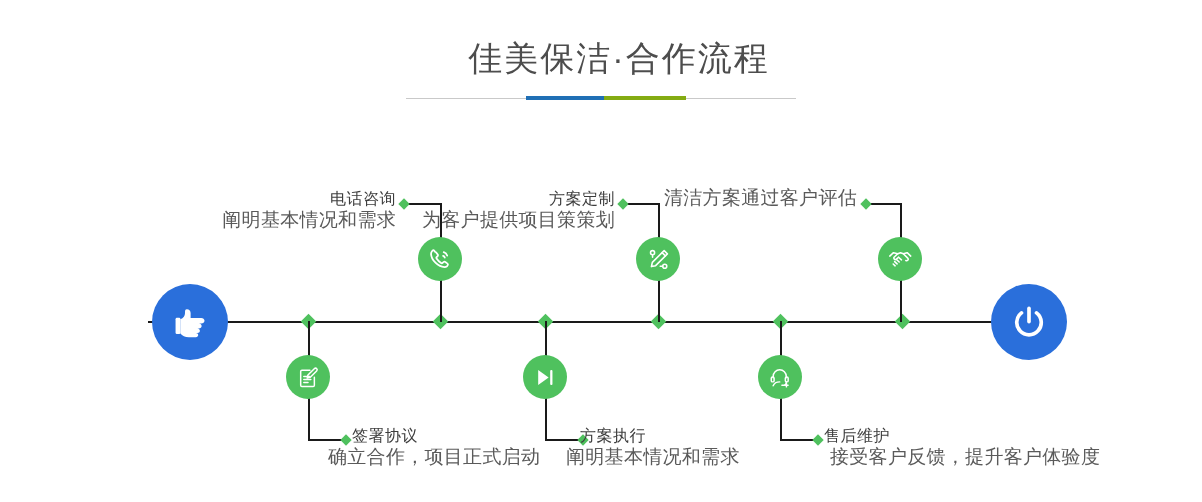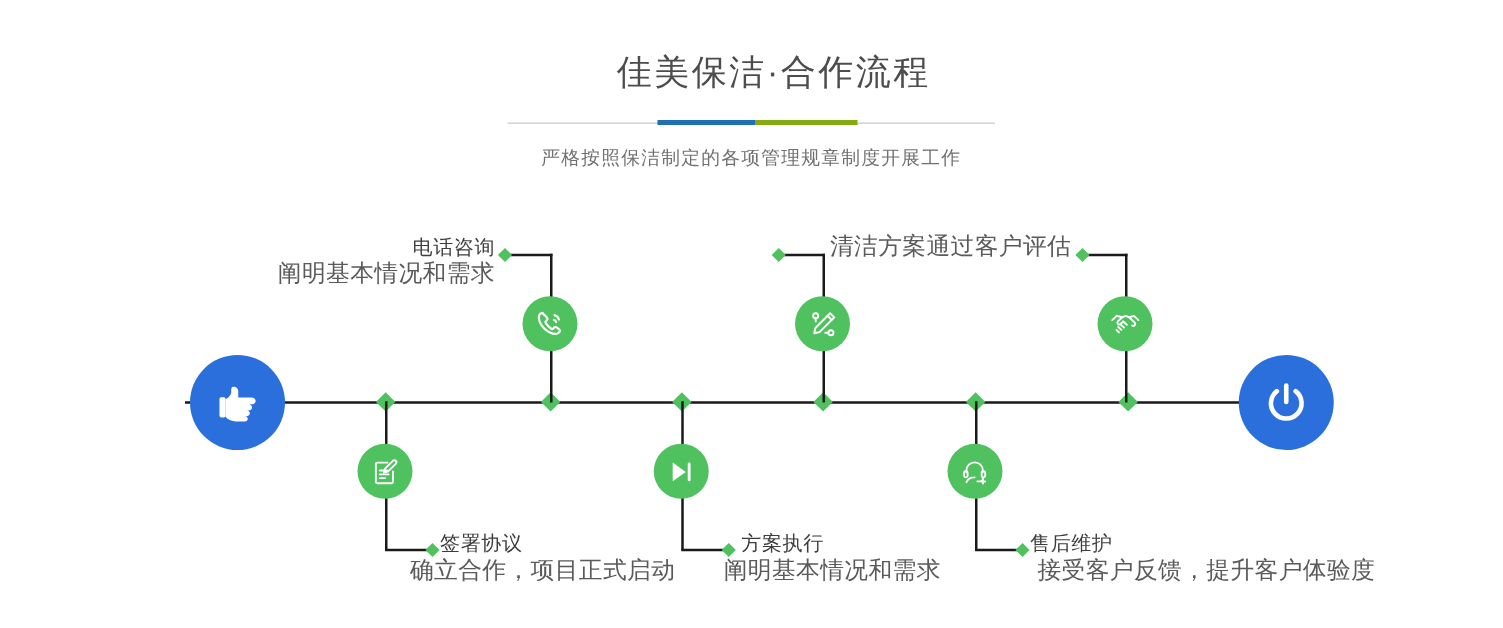--- a/index.html
+++ b/index.html
@@ -19,21 +19,21 @@
 
   
   .header {
     position: absolute;
     top: 0; left: 0;
     width: 1202px;
     text-align: center;
   }
   .page-title {
     margin-top: 36px;
-    font-size: 28px;
+    font-size: 34px;
     line-height: 44px;
     letter-spacing: 2px;
     color: #4d4d4d;
     font-weight: 400;
     padding-left: 36px;
   }
   .divider-wrap {
     position: relative;
     width: 390px;
     height: 14px;
@@ -159,21 +159,20 @@
 
 <div id="page">
 
   <div class="header">
     <div class="page-title">佳美保洁·合作流程</div>
     <div class="divider-wrap">
       <div class="divider-line"></div>
       <div class="divider-seg-blue"></div>
       <div class="divider-seg-green"></div>
     </div>
-    <div class="page-subtitle">严格按照保洁制定的各项管理规章制度开展工作</div>
   </div>
 
   <div class="timeline">
 
     <div class="axis-line"></div>
 
     <div class="endcap endcap-start">
       <span>
         <svg width="42" height="42" viewBox="0 0 48 48" fill="#ffffff">
           <path d="M20.5 9.5c2.4 0 4.2 1.9 4.2 4.3v5.6h12.1c2.1 0 3.8 1.4 3.8 3.2 0 1.8-1.7 3.1-3.8 3.1h-2.6c1.7 0 3.1 1.2 3.1 2.8 0 1.6-1.4 2.8-3.1 2.8h-1.8c1.6 0 2.9 1.1 2.9 2.6 0 1.5-1.3 2.6-2.9 2.6h-1.6c1.4 0 2.6 1 2.6 2.4s-1.2 2.4-2.6 2.4H22.7c-4.3 0-7.6-1.6-9.7-4.2V20.9c3.6-1.2 5.3-4.1 5.3-7.1v-.1c0-2.3 0-4.2 2.2-4.2z"></path>
@@ -242,33 +241,37 @@
         <svg width="25" height="25" viewBox="0 0 32 32" fill="none" stroke="#ffffff" stroke-width="2" stroke-linecap="round" stroke-linejoin="round">
           <path d="M23.2 4.6l4.2 4.2-15.1 15.1-5.4 1.2 1.2-5.4z"></path>
           <line x1="20.6" y1="7.2" x2="24.8" y2="11.4"></line>
           <circle cx="8.4" cy="7.2" r="2.6"></circle>
           <path d="M8.4 9.8v3.2"></path>
           <circle cx="24" cy="24.6" r="2.6"></circle>
           <path d="M21.4 24.6h-3.2"></path>
         </svg>
       </span>
     </div>
+    <div class="lbl lbl-above" style="left:400px; top:188px; width:215px;">
+      <div class="lbl-title">方案定制</div>
+      <div class="lbl-desc">为客户提供项目策策划</div>
+    </div>
 
     <div class="stem" style="left:545px; top:321px; height:119px;"></div>
     <div class="elbow-h" style="left:545px; top:439px; width:38px;"></div>
     <div class="tip-dot" style="left:579px; top:436px;"></div>
     <div class="node-circle" style="left:523px; top:355px;">
       <span>
         <svg width="25" height="25" viewBox="0 0 32 32" fill="#ffffff">
           <path d="M6.6 6.4l13.4 9.6L6.6 25.6z"></path>
           <rect x="22" y="6.4" width="2.9" height="19.2" rx="1.2"></rect>
         </svg>
       </span>
     </div>
-    <div class="lbl lbl-below" style="left:593px; top:425px; width:260px;">
+    <div class="lbl lbl-below" style="left:580px; top:425px; width:260px;">
       <div class="lbl-title">方案执行</div>
       <div class="lbl-desc" style="margin-left:-14px;">阐明基本情况和需求</div>
     </div>
 
     <div class="stem" style="left:900px; top:203px; height:119px;"></div>
     <div class="elbow-h" style="left:866px; top:203px; width:36px;"></div>
     <div class="tip-dot" style="left:862px; top:200px;"></div>
     <div class="node-circle" style="left:878px; top:237px;">
       <span>
         <svg width="26" height="26" viewBox="0 0 32 32" fill="none" stroke="#ffffff" stroke-width="1.9" stroke-linecap="round" stroke-linejoin="round">

